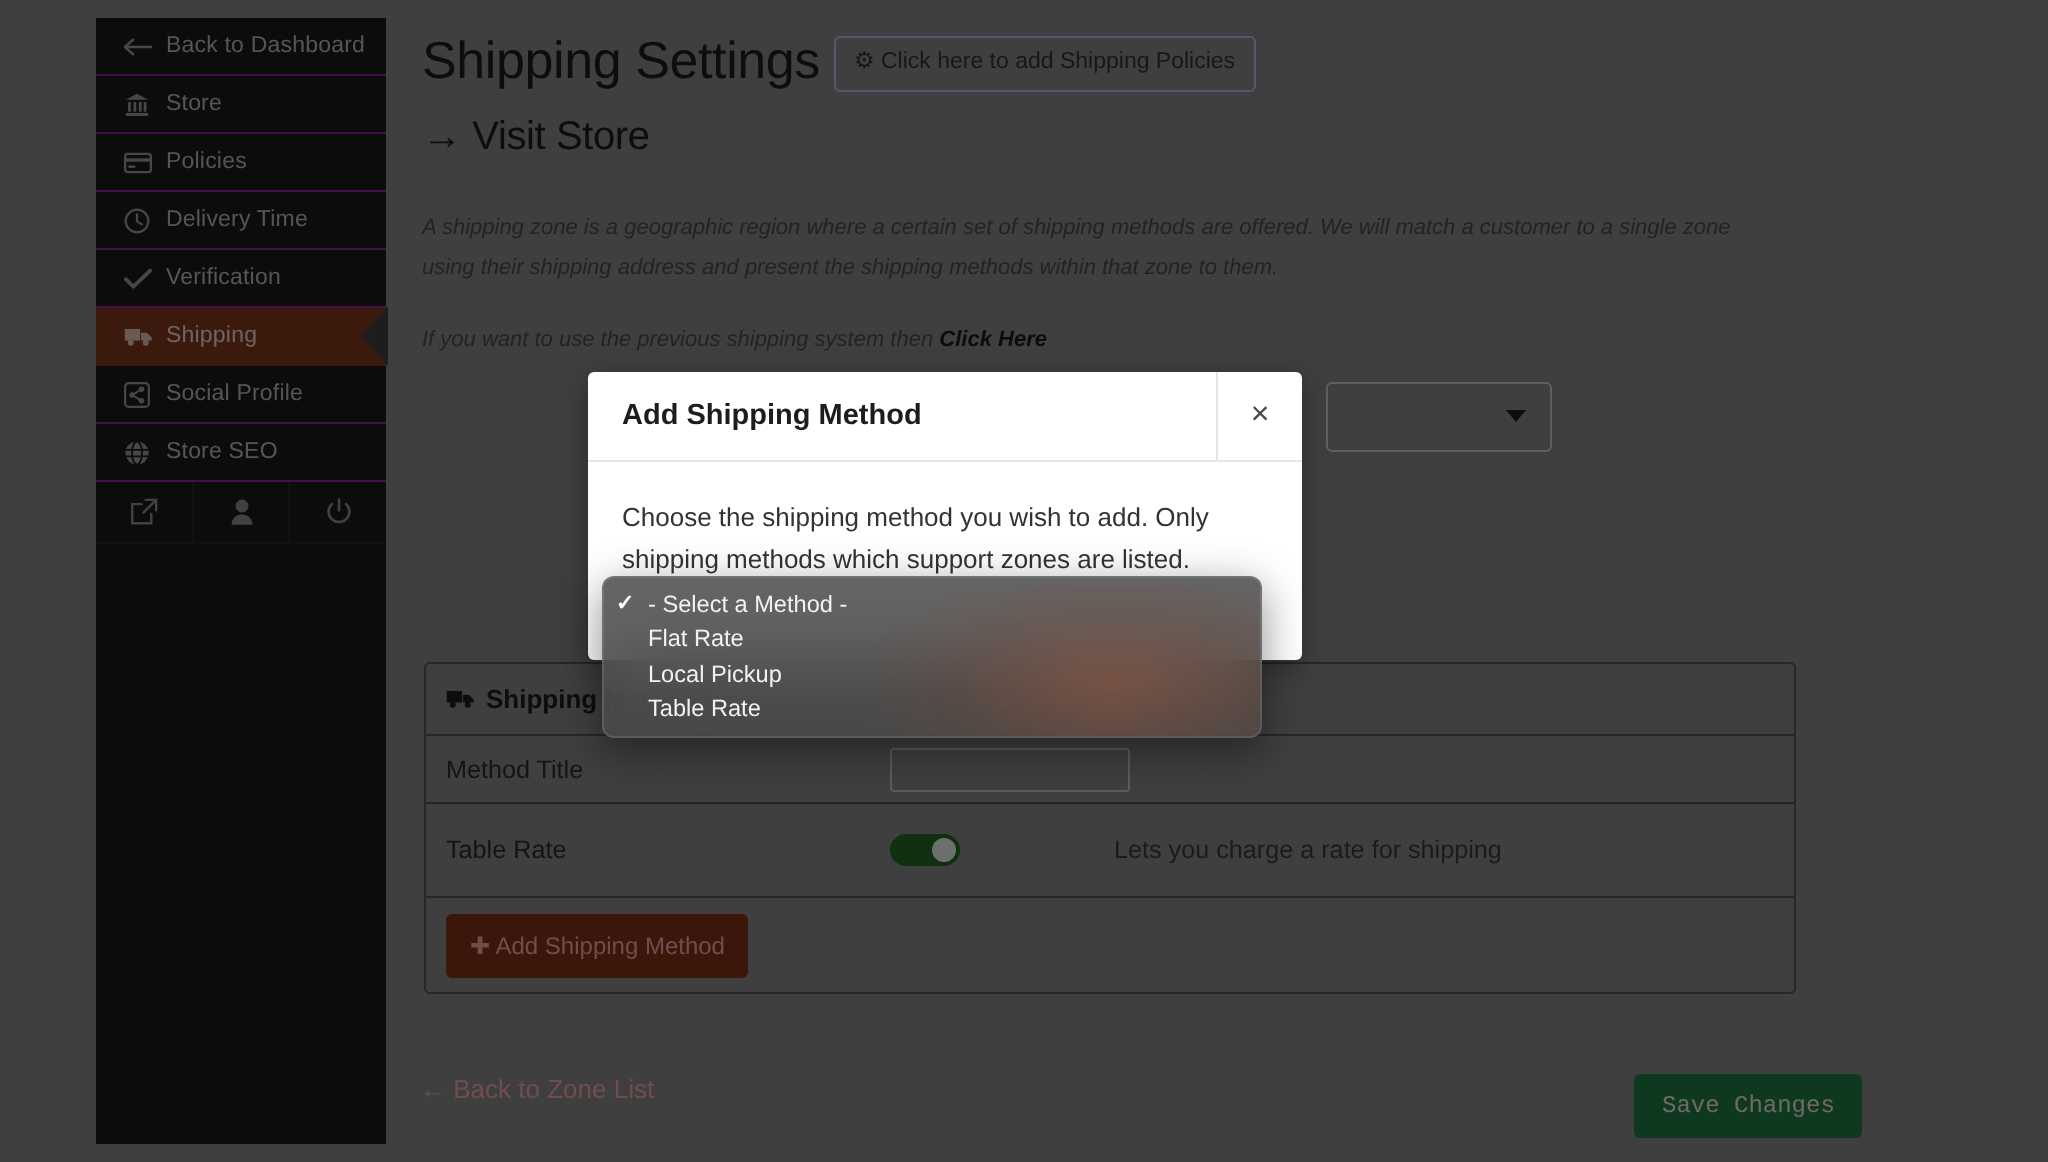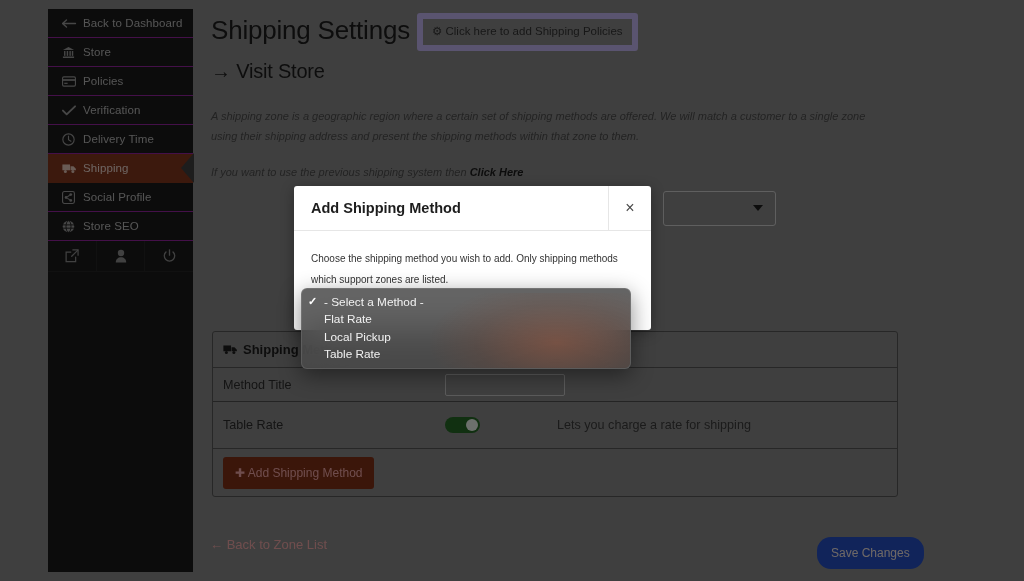--- a/index.html
+++ b/index.html
@@ -97,21 +97,21 @@
     color: #1c1c1c;
     letter-spacing: -0.2px;
     max-width: 530px;
   }
   #policies-btn {
     display: inline-block;
     vertical-align: middle;
     font-size: 11.5px;
     line-height: 1;
     padding: 7px 9px;
-    border: 6px solid #c4b5fd;
+    border: 1px solid #c4b5fd;
     border-radius: 3px;
     color: #333;
     background: transparent;
     margin: 0 6px 0 7px;
     cursor: pointer;
     font-family: "Liberation Sans", sans-serif;
     white-space: nowrap;
   }
   #visit-link {
     font-size: 20px;
@@ -231,28 +231,28 @@
   #back-zone-link {
     position: absolute;
     left: 210px; top: 537px;
     font-size: 13px;
     color: #fca5a5;
     text-decoration: none;
   }
   #save-btn {
     position: absolute;
     left: 817px; top: 537px;
-    background: #1d4ed8;
+    background: #15803d;
     color: #f2e2dc;
     border: none;
-    border-radius: 14px;
+    border-radius: 3px;
     font-size: 12px;
     padding: 9px 14px;
     cursor: pointer;
-    font-family: Liberation Sans, sans-serif;
+    font-family: Liberation Mono, monospace;
   }
 
   
   #modal {
     position: absolute;
     left: 294px; top: 186px;
     width: 357px;
     background: #fff;
     border-radius: 3px;
     box-shadow: 0 3px 14px rgba(0,0,0,.32);
@@ -279,21 +279,21 @@
     border-left: 1px solid #e6e6e6;
     font-size: 16px;
     color: #4a4a4a;
     background: transparent;
     border-top: none; border-right: none; border-bottom: none;
     cursor: pointer;
     font-family: "Liberation Sans", sans-serif;
   }
   #modal-body {
     padding: 17px 17px 40px 17px;
-    font-size: 10px;
+    font-size: 13px;
     line-height: 21px;
     color: #333;
   }
 
   
   #select-popup {
     position: absolute;
     left: 301px; top: 288px;
     width: 330px;
     padding: 4px 0 5px 0;
@@ -376,35 +376,35 @@
             <rect x="0.6" y="0.6" width="13.8" height="9.8" rx="1.4" stroke="currentColor" stroke-width="1.2" fill="none"></rect>
             <rect x="0.6" y="3" width="13.8" height="1.8" fill="currentColor"></rect>
             <rect x="2.4" y="6.8" width="3.6" height="1.3" fill="currentColor"></rect>
           </svg>
       </span>
       <span>Policies</span>
     </div>
 
     <div class="side-item">
       <span class="s-ico">
-        <svg width="14" height="11" viewBox="0 0 15 11">
-            <path d="M1 5.6l4 4L14 1" stroke="currentColor" stroke-width="2" fill="none" stroke-linecap="round" stroke-linejoin="round"></path>
-          </svg>
-      </span>
-      <span>Verification</span>
-    </div>
-
-    <div class="side-item">
-      <span class="s-ico">
         <svg width="13" height="13" viewBox="0 0 14 14">
             <circle cx="7" cy="7" r="6.1" stroke="currentColor" stroke-width="1.2" fill="none"></circle>
             <path d="M7 3.4V7.2l2.6 1.6" stroke="currentColor" stroke-width="1.2" fill="none" stroke-linecap="round"></path>
           </svg>
       </span>
       <span>Delivery Time</span>
+    </div>
+
+    <div class="side-item">
+      <span class="s-ico">
+        <svg width="14" height="11" viewBox="0 0 15 11">
+            <path d="M1 5.6l4 4L14 1" stroke="currentColor" stroke-width="2" fill="none" stroke-linecap="round" stroke-linejoin="round"></path>
+          </svg>
+      </span>
+      <span>Verification</span>
     </div>
 
     <div class="side-item active">
       <span class="s-ico">
         <svg width="15" height="11" viewBox="0 0 16 11">
             <path d="M0.4 1.2h8.2v6.2H0.4z" fill="currentColor"></path>
             <path d="M9.1 3.2h3.1l2.6 2.5v1.7H9.1z" fill="currentColor"></path>
             <circle cx="3.6" cy="8.6" r="1.6" fill="currentColor"></circle>
             <circle cx="11.6" cy="8.6" r="1.6" fill="currentColor"></circle>
           </svg>

